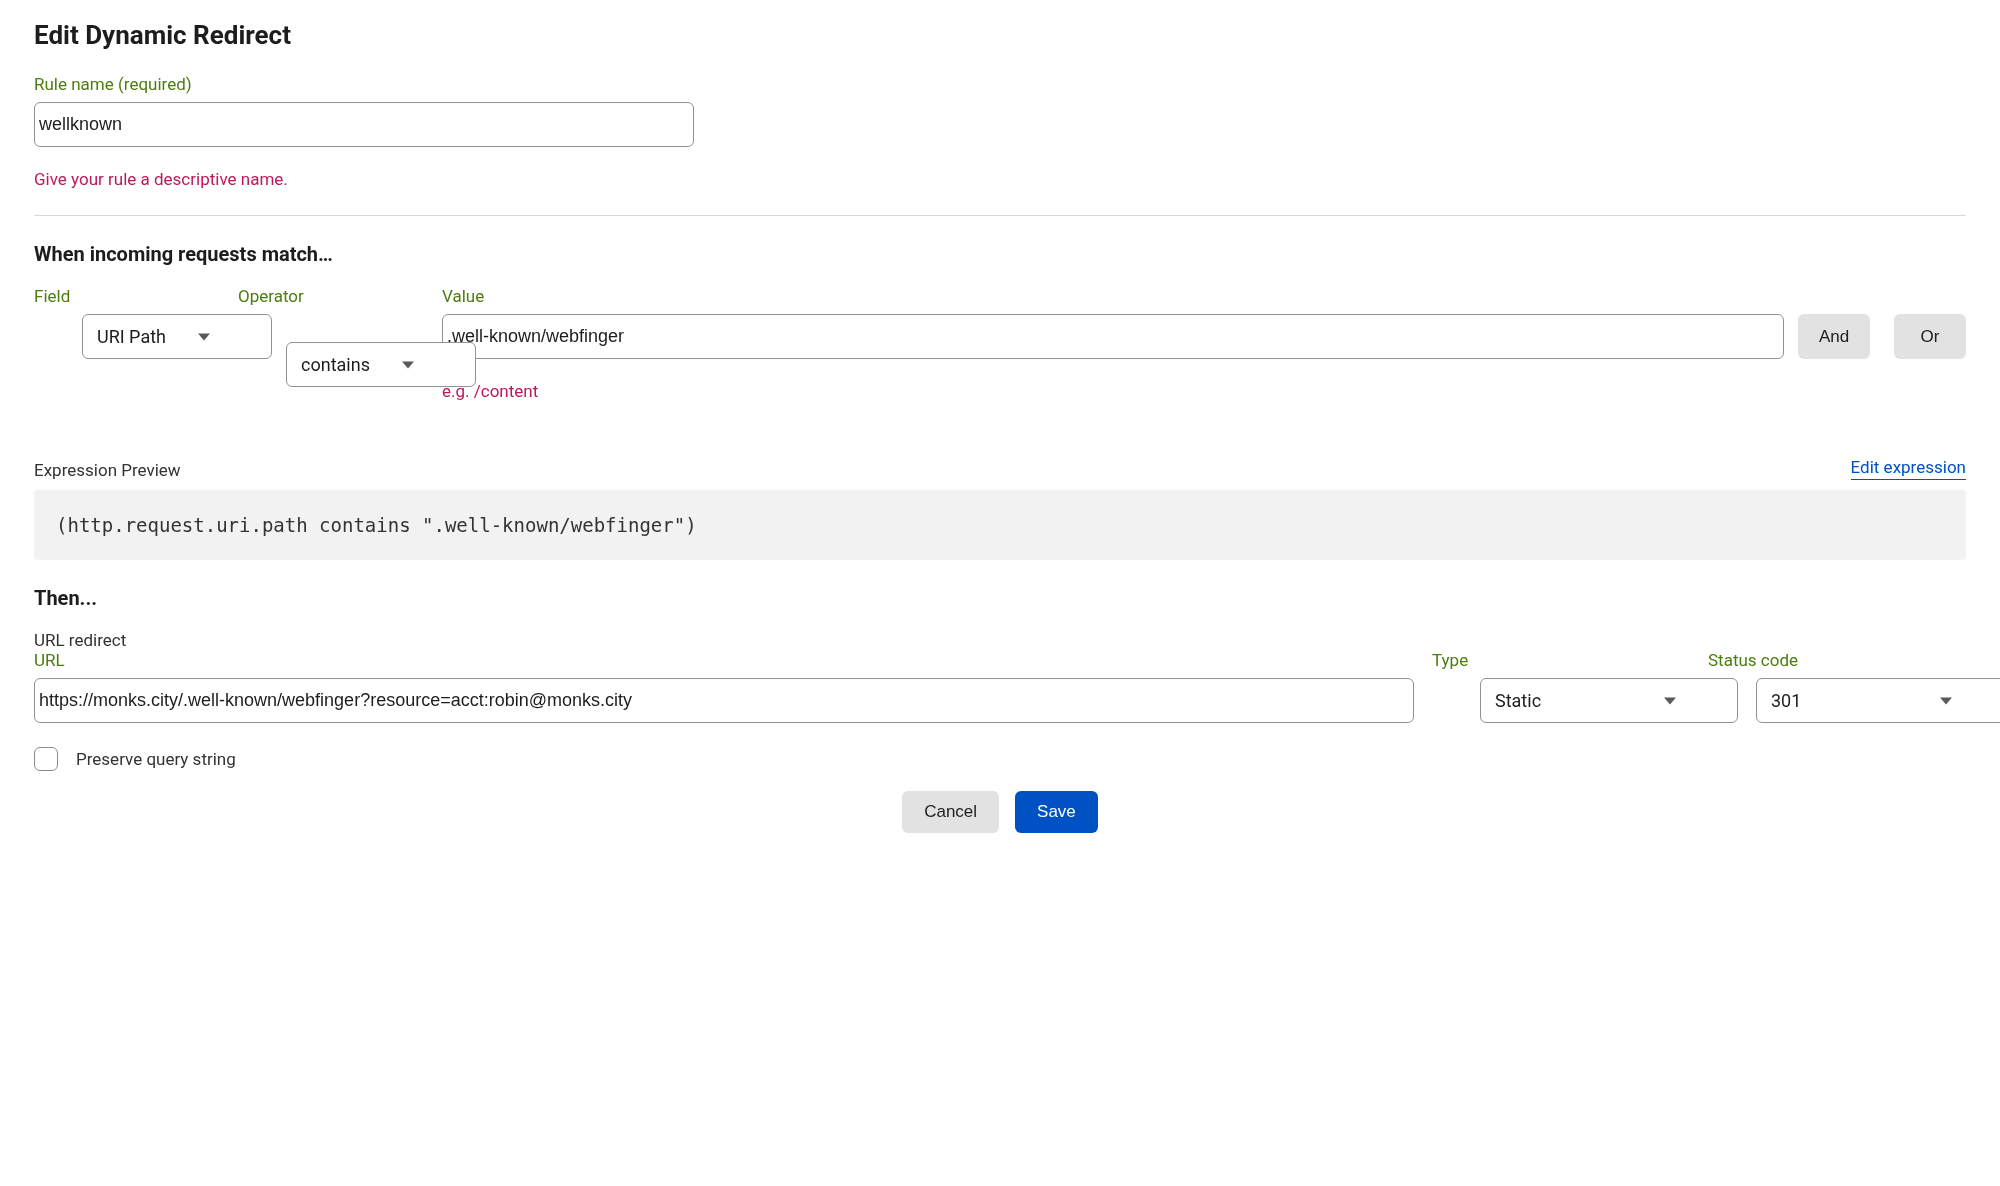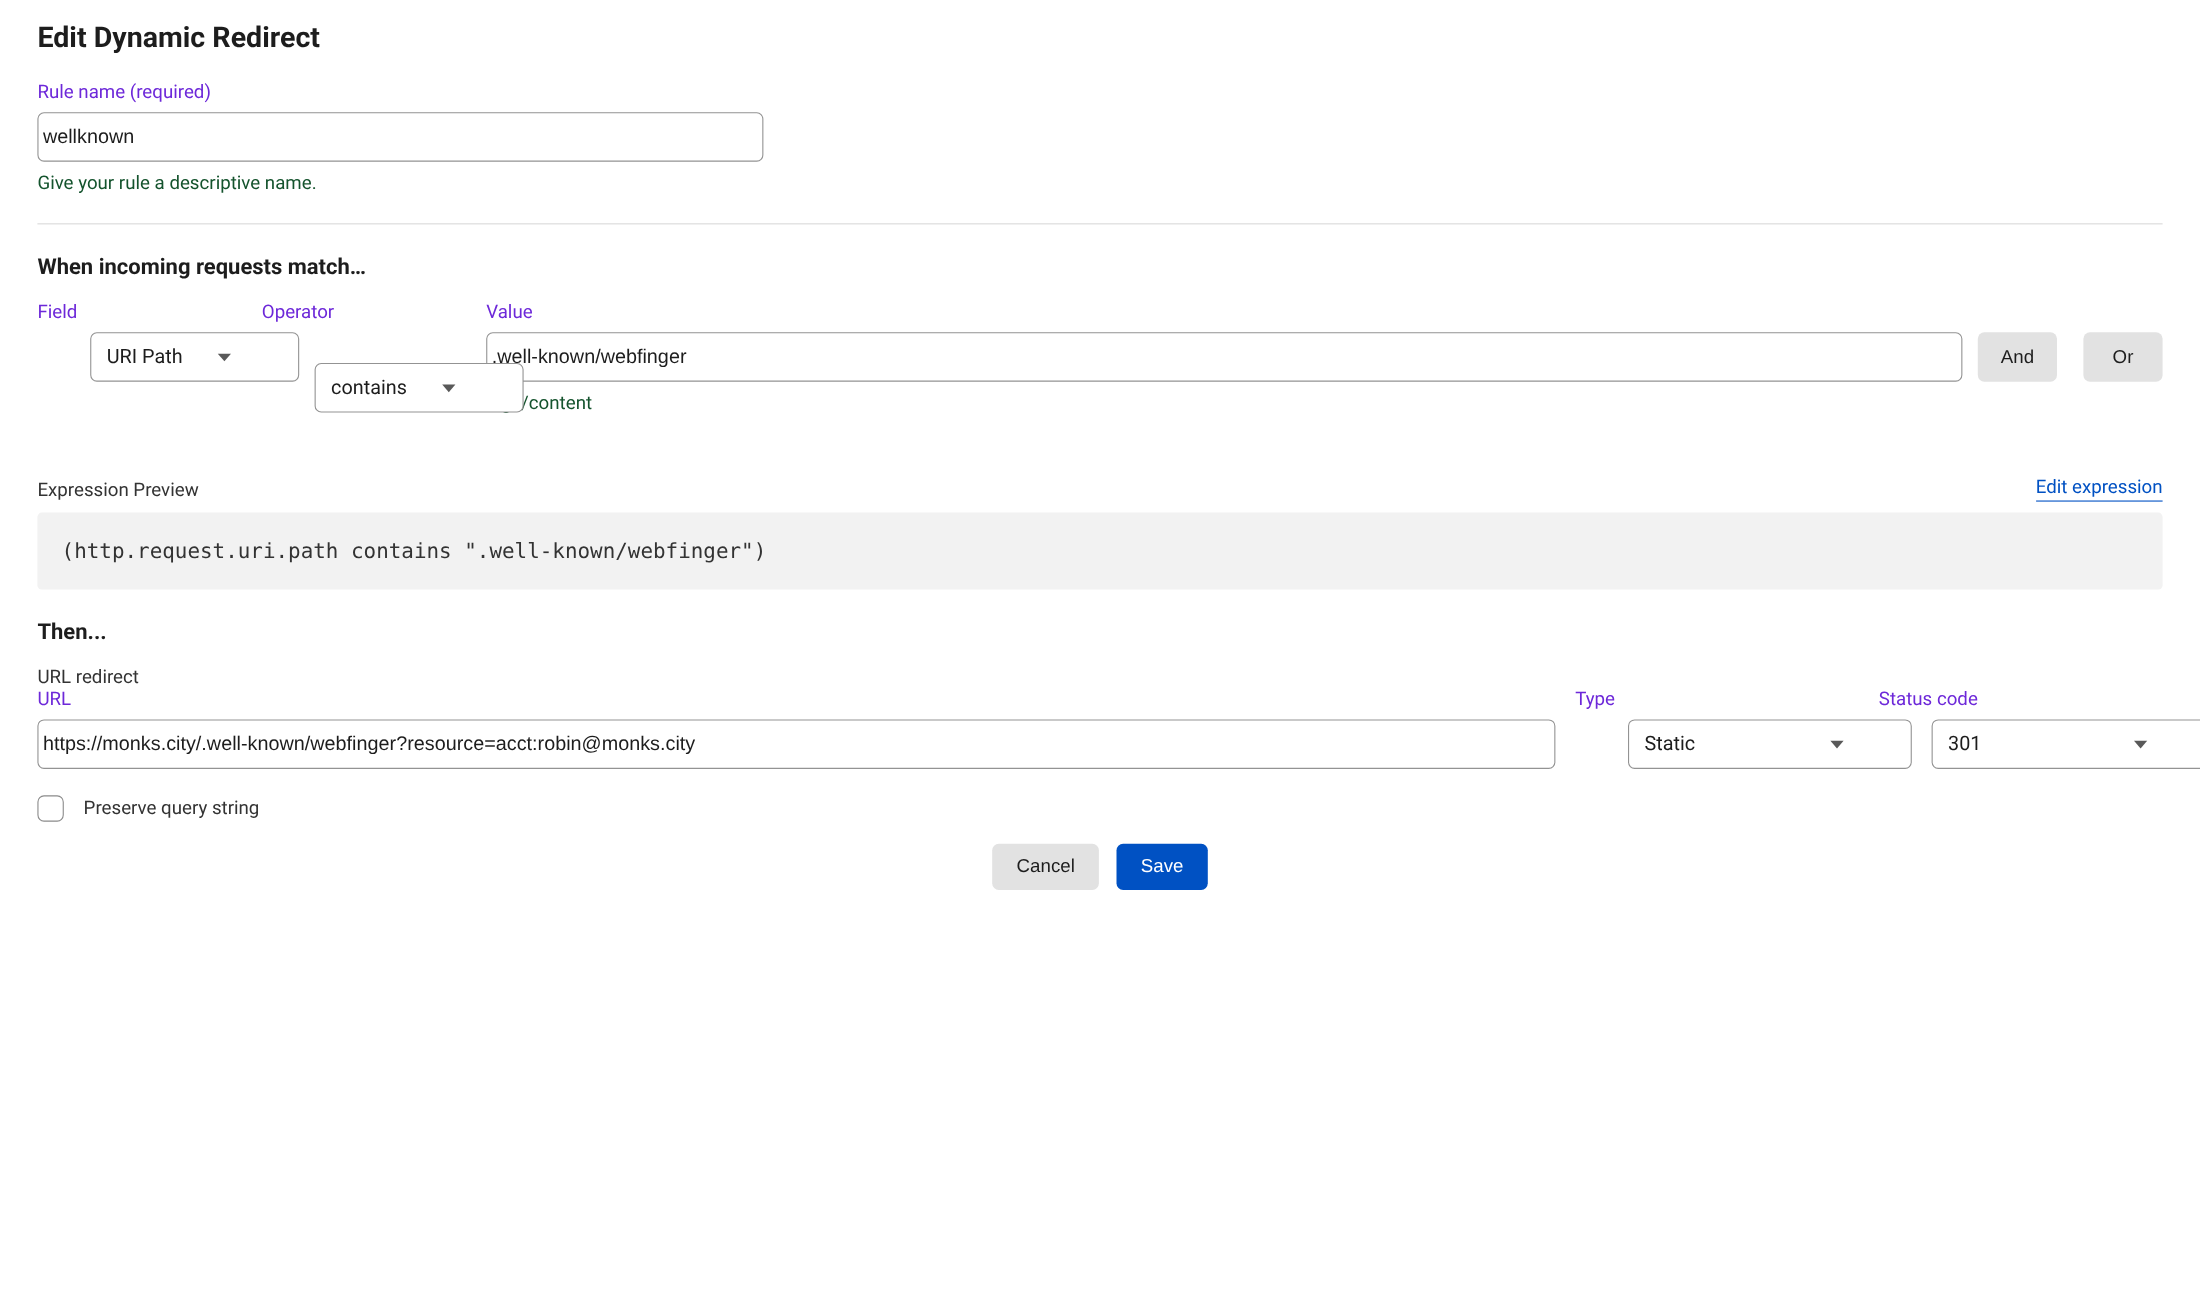--- a/index.html
+++ b/index.html
@@ -14,41 +14,41 @@
     padding: 20px 34px;
     font-size: 18px;
   }
   .page-title {
     font-size: 26px;
     font-weight: 700;
     margin-bottom: 24px;
   }
   .field-label {
     font-size: 17px;
-    color: #6d28d9;
+    color: #4d7c0f;
     margin-bottom: 8px;
     display: block;
   }
   .text-input {
     width: 660px;
     height: 45px;
     border: 1px solid #939393;
     border-radius: 6px;
     padding: 0 4px;
     font-size: 18px;
     color: #1d1d1d;
     outline: none;
   }
   .text-input.full {
     width: 100%;
   }
   .helper-text {
     font-size: 17px;
-    color: #14532d;
-    margin-top: 10px;
+    color: #be185d;
+    margin-top: 22px;
   }
   .divider {
     border: none;
     border-top: 1px solid #d9d9d9;
     margin: 26px 0 26px 0;
   }
   .section-heading {
     font-size: 20px;
     font-weight: 700;
     margin-bottom: 20px;

